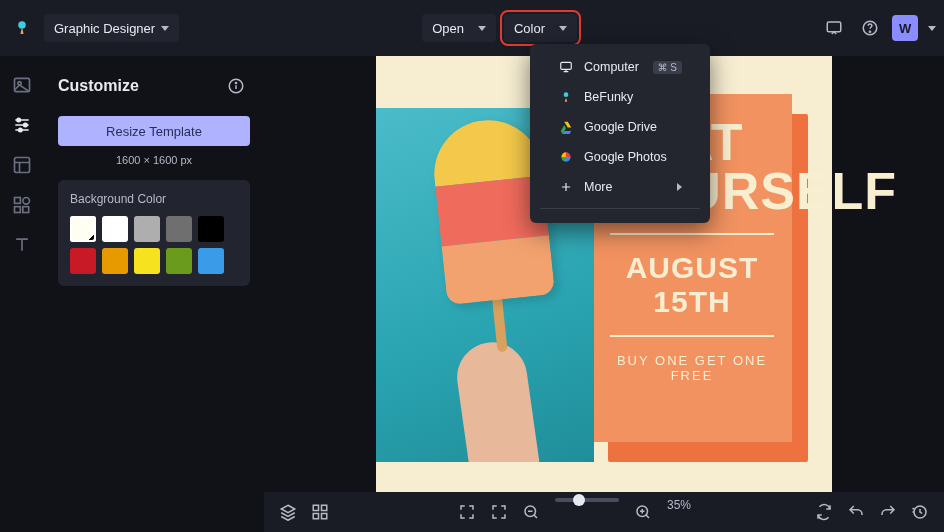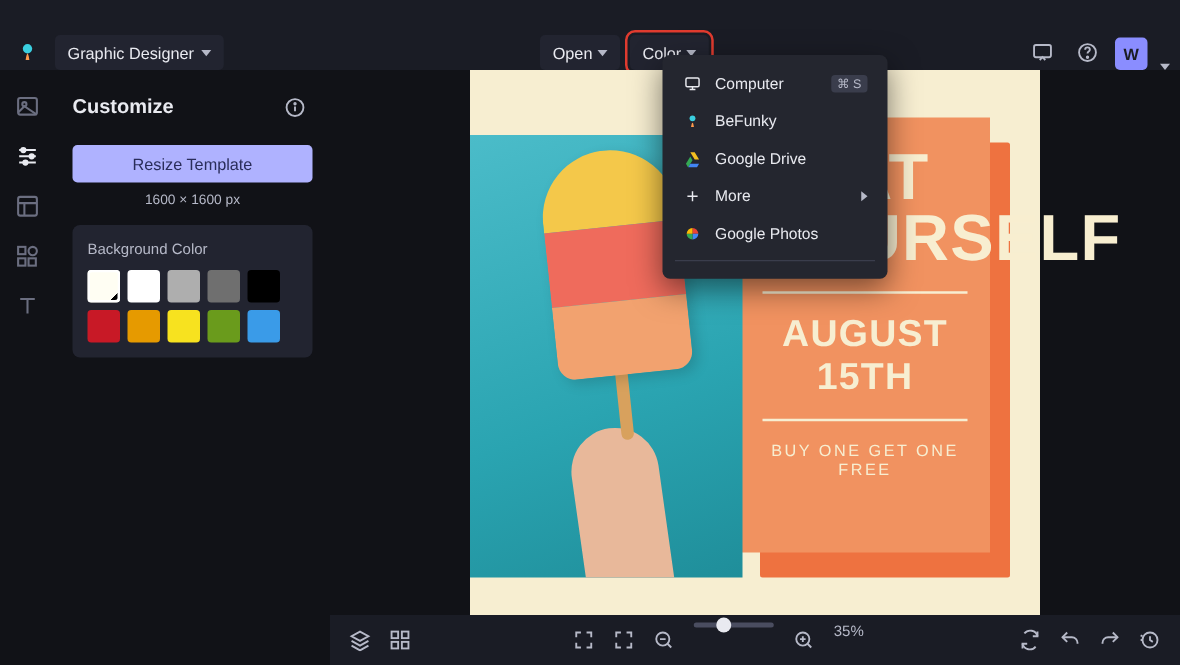--- a/index.html
+++ b/index.html
@@ -26,21 +26,21 @@
     color: var(--text);
     font-size: 13px;
     overflow: hidden;
     position: relative;
   }
   
   .topbar {
     height: 56px;
     background: var(--bg-1);
     display: flex;
-    align-items: flex-end;
+    align-items: center;
     padding: 0 8px;
     gap: 8px;
   }
   .logo {
     width: 28px; height: 28px;
     border-radius: 4px;
     display: flex; align-items: center; justify-content: center;
   }
   .logo svg { width: 18px; height: 18px; }
   .mode-pill {
@@ -53,21 +53,21 @@
     color: var(--text);
     cursor: pointer;
   }
   .spacer { flex: 1; }
   .top-btn {
     background: var(--bg-2);
     border-radius: 4px;
     height: 28px;
     display: flex; align-items: center;
     padding: 0 10px;
-    gap: 4px;
+    gap: 14px;
     cursor: pointer;
   }
   .top-btn.save {
     outline: 2px solid #e03b2f;
     outline-offset: 2px;
   }
   .icon-btn {
     width: 28px; height: 28px;
     display: flex; align-items: center; justify-content: center;
     color: var(--text-dim);
@@ -279,21 +279,21 @@
     width: 180px;
     background: #24262f;
     border-radius: 6px;
     padding: 8px 0;
     box-shadow: 0 8px 24px rgba(0,0,0,0.5);
     z-index: 20;
   }
   .dd-item {
     display: flex; align-items: center;
     height: 30px;
-    padding: 0 16px;
+    padding: 0 28px;
     gap: 10px;
     cursor: pointer;
     color: var(--text);
     font-size: 12.5px;
   }
   .dd-ico { width: 16px; height: 16px; display:flex; align-items:center; justify-content:center; }
   .kbd {
     margin-left: auto;
     background: #3a3d4c;
     border-radius: 3px;
@@ -547,32 +547,32 @@
         <svg width="14" height="14" viewBox="0 0 24 24">
           <path d="M9 3h6l6 10h-6z" fill="#f4c020"></path>
           <path d="M3 19l6-10 3 5-6 10z" fill="#34a853"></path>
           <path d="M9 19h12l-3 5H6z" fill="#4285f4"></path>
         </svg>
       </span>
     <span>Google Drive</span>
   </div>
   <div class="dd-item">
     <span class="dd-ico">
-        <svg width="14" height="14" viewBox="0 0 24 24" fill="none" stroke="currentColor" stroke-width="2">
-          <path d="M12 5v14M5 12h14"></path>
-        </svg>
-      </span>
-    <span>More</span>
-    <span class="chev-r"></span>
-  </div>
-  <div class="dd-item">
-    <span class="dd-ico">
         <svg width="14" height="14" viewBox="0 0 24 24">
           <path d="M12 12V4a8 8 0 018 8z" fill="#ea4335"></path>
           <path d="M12 12h8a8 8 0 01-8 8z" fill="#4285f4"></path>
           <path d="M12 12v8a8 8 0 01-8-8z" fill="#34a853"></path>
           <path d="M12 12H4a8 8 0 018-8z" fill="#fbbc04"></path>
         </svg>
       </span>
     <span>Google Photos</span>
   </div>
+  <div class="dd-item">
+    <span class="dd-ico">
+        <svg width="14" height="14" viewBox="0 0 24 24" fill="none" stroke="currentColor" stroke-width="2">
+          <path d="M12 5v14M5 12h14"></path>
+        </svg>
+      </span>
+    <span>More</span>
+    <span class="chev-r"></span>
+  </div>
   <div class="dd-sep"></div>
 </div>
 
 </body></html>

